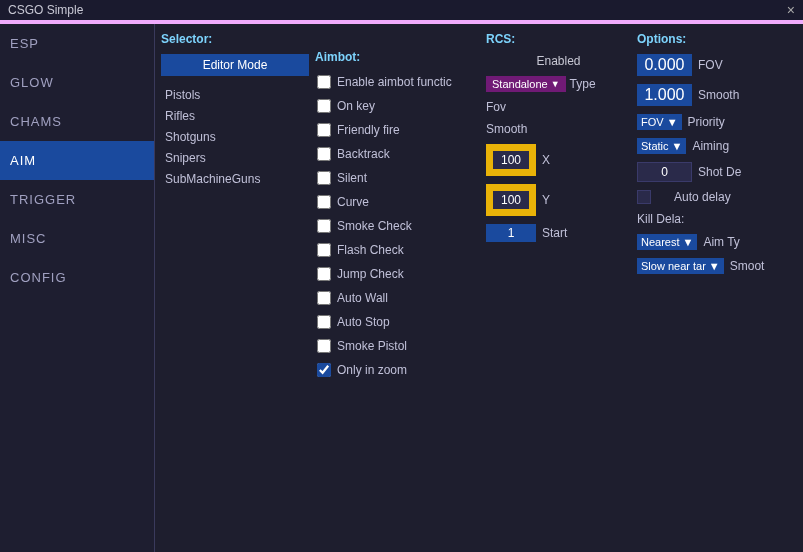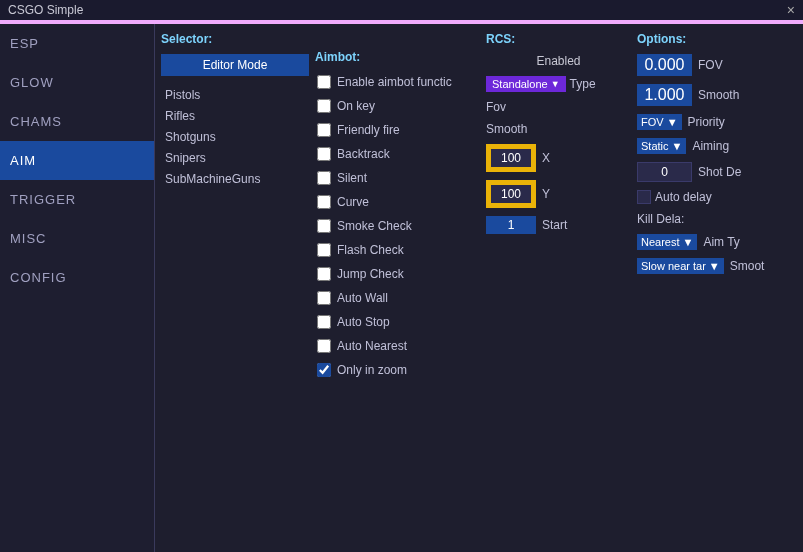--- a/index.html
+++ b/index.html
@@ -139,21 +139,21 @@
       gap: 6px;
       margin-bottom: 4px;
     }
     .dropdown-row {
       display: flex;
       align-items: center;
       gap: 4px;
       margin-bottom: 4px;
     }
     .dropdown-btn {
-      background: #6d28d9;
+      background: #701a75;
       color: #fff;
       border: none;
       padding: 2px 6px;
       font-size: 11px;
       cursor: pointer;
       display: flex;
       align-items: center;
       gap: 3px;
     }
     .dropdown-btn .arrow { font-size: 9px; }
@@ -162,21 +162,21 @@
       font-size: 12px;
     }
     .number-input-row {
       display: flex;
       align-items: center;
       gap: 6px;
       margin-bottom: 4px;
     }
     .number-box {
       background: #2a2a4a;
-      border: 5px solid #eab308;
+      border: 7px solid #eab308;
       color: #fff;
       width: 50px;
       padding: 2px 4px;
       font-size: 12px;
       text-align: center;
     }
     .start-row {
       display: flex;
       align-items: center;
       gap: 6px;
@@ -222,21 +222,21 @@
       padding: 2px 4px;
       font-size: 11px;
       cursor: pointer;
       display: flex;
       align-items: center;
       gap: 3px;
     }
     .auto-delay-row {
       display: flex;
       align-items: flex-start;
-      gap: 4px;
+      gap: 23px;
     }
     .auto-delay-box {
       background: #2a2a4a;
       border: 1px solid #3a3a6a;
       width: 14px;
       height: 14px;
       cursor: pointer;
     }
     .option-number-zero {
       background: #2a2a4a;
@@ -332,21 +332,21 @@
       <div class="checkbox-row">
         <input type="checkbox" style="">
         <span>Auto Wall</span>
       </div>
       <div class="checkbox-row">
         <input type="checkbox" style="">
         <span>Auto Stop</span>
       </div>
       <div class="checkbox-row">
         <input type="checkbox" style="">
-        <span>Auto Nearest</span>
+        <span>Smoke Pistol</span>
       </div>
       <div class="checkbox-row">
         <input type="checkbox" checked="" style="">
         <span>Only in zoom</span>
       </div>
     </div>
 
     <div class="panel rcs-panel">
       <div class="panel-title">RCS:</div>
 

